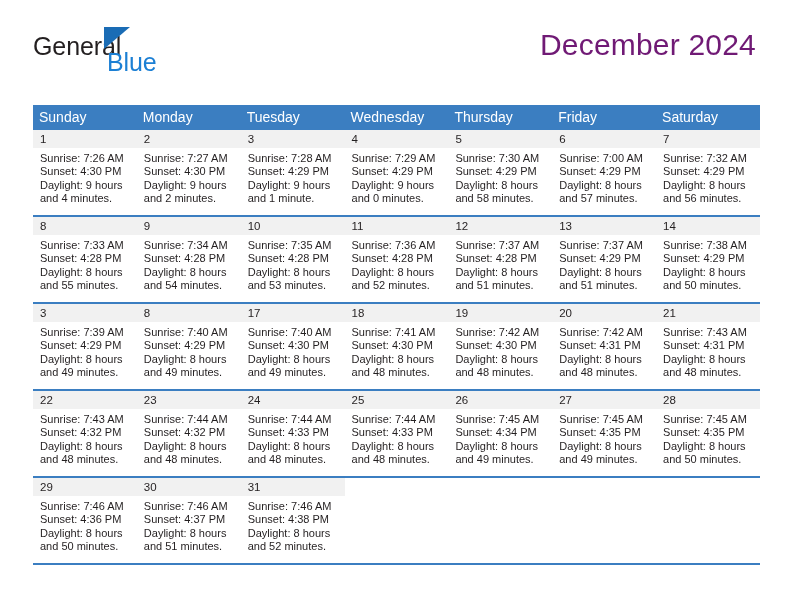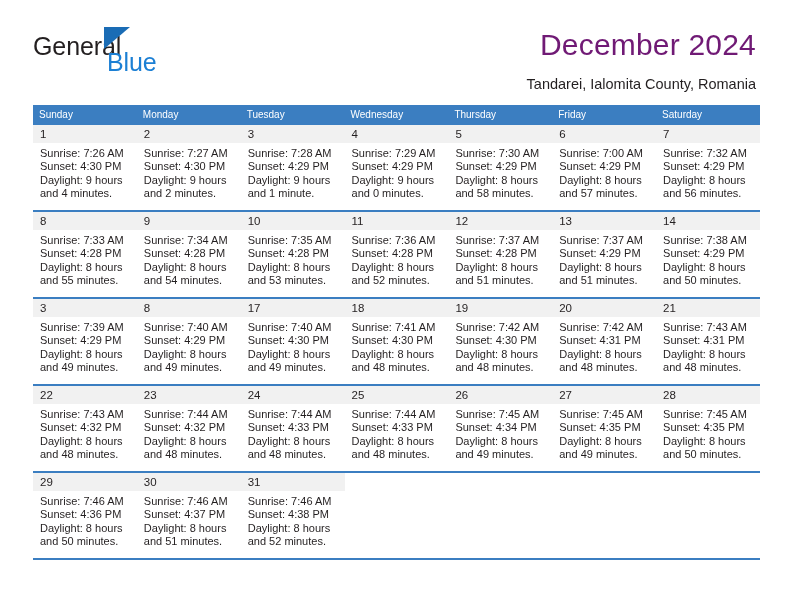--- a/index.html
+++ b/index.html
@@ -85,21 +85,21 @@
     position: absolute;
     left: 33px;
     top: 105px;
     width: 727px;
     border-collapse: collapse;
     table-layout: fixed;
   }
   .cal th {
     background: #3b7ec1;
     color: #ffffff;
-    font-size: 10px;
+    font-size: 14px;
     font-weight: normal;
     text-align: left;
     padding: 4px 0 5px 6px;
     border: none;
   }
   .cal td {
     width: 103.85px;
     vertical-align: top;
     padding: 0;
     border: none;
@@ -144,21 +144,20 @@
 
   <div class="top">
 
     <div class="logo">
       <span class="logo-row1">General</span>
       <span class="logo-tri"></span>
       <span class="logo-row2">Blue</span>
     </div>
 
     <div class="title">December 2024</div>
-    <div class="subtitle">Tandarei, Ialomita County, Romania</div>
   </div>
 
   <table class="cal">
     <thead>
       <tr>
         <th>Sunday</th>
         <th>Monday</th>
         <th>Tuesday</th>
         <th>Wednesday</th>
         <th>Thursday</th>

